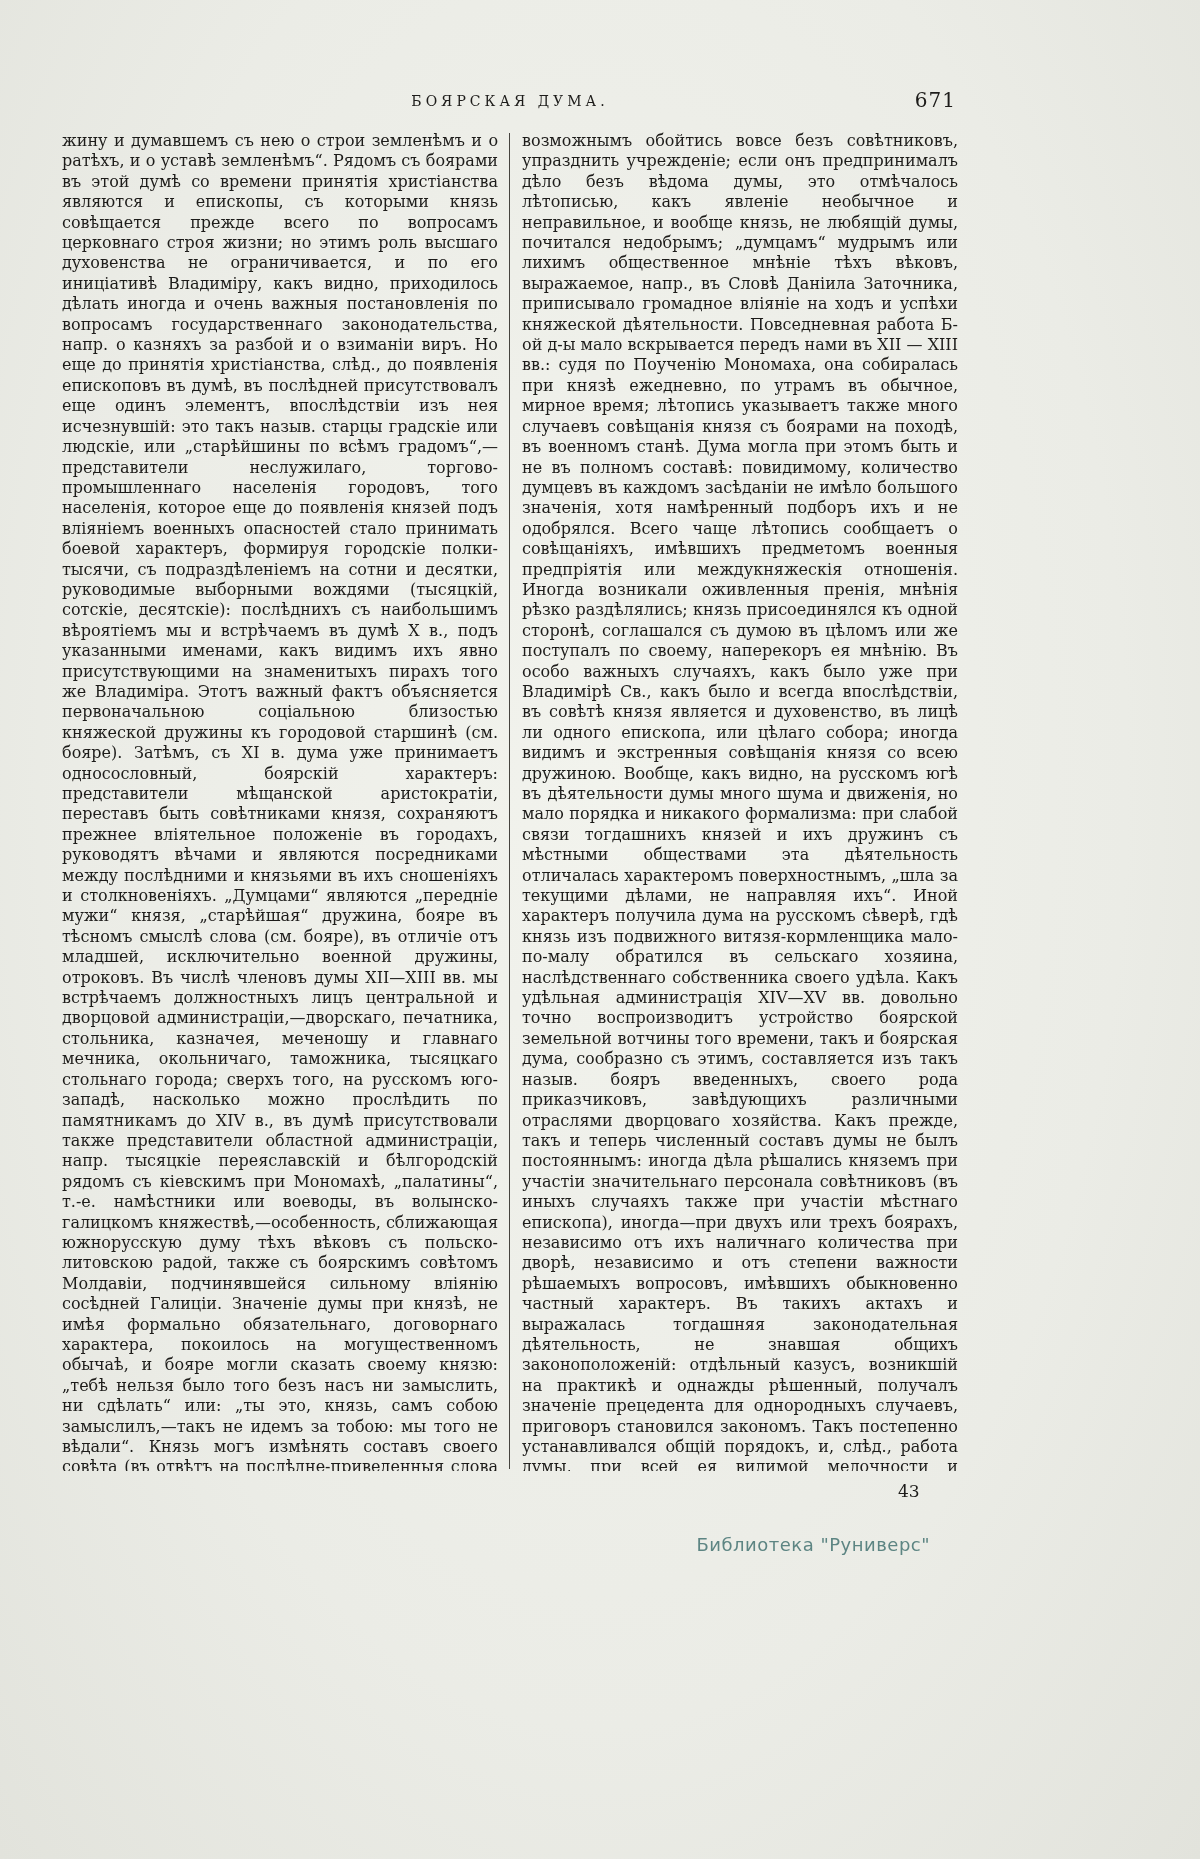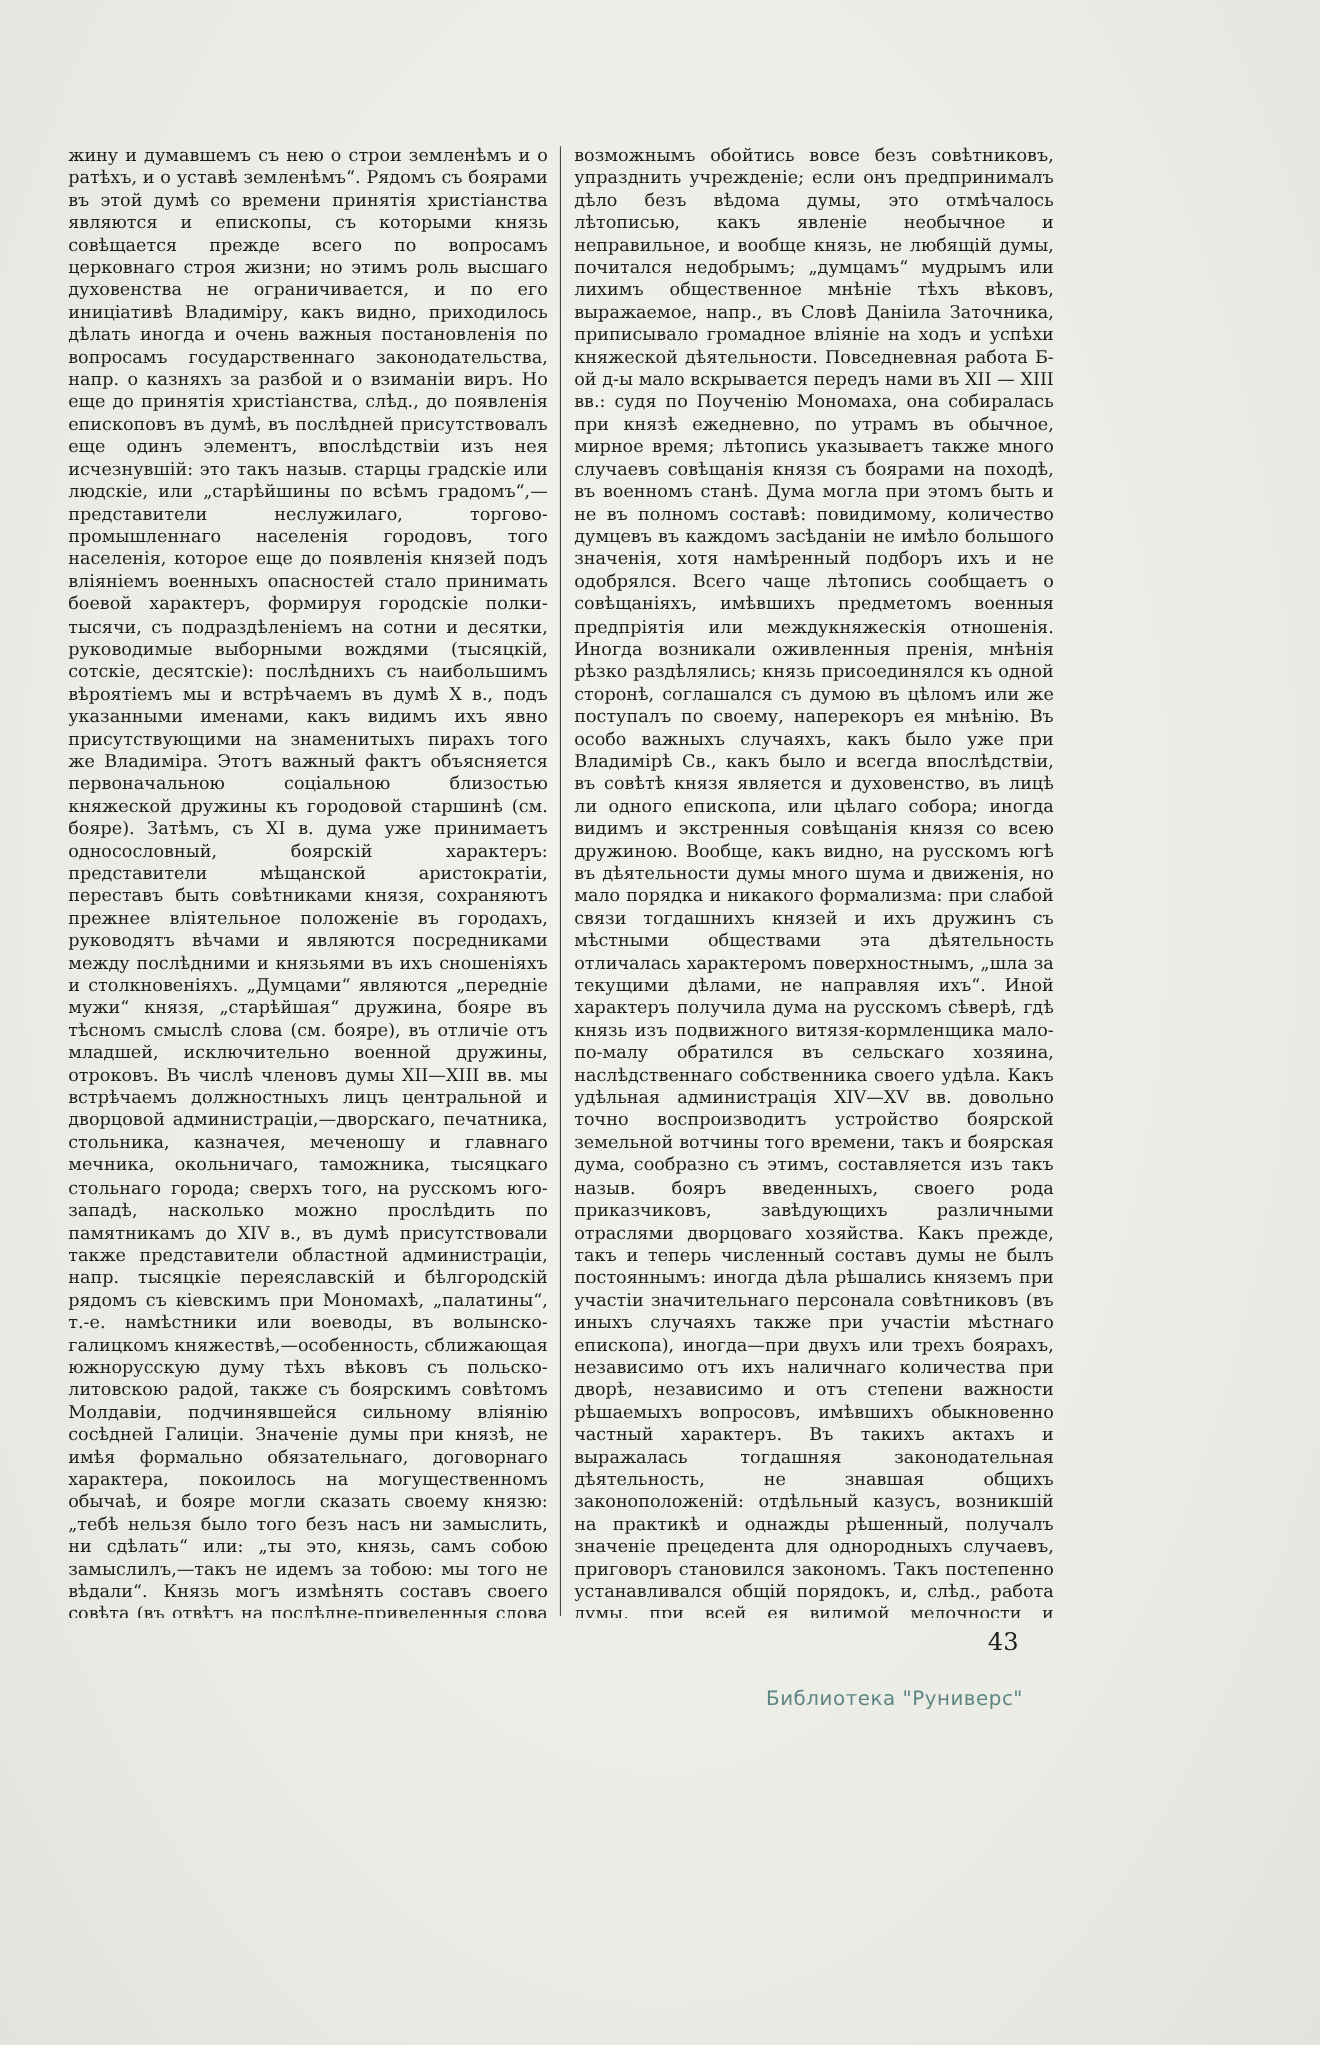--- a/index.html
+++ b/index.html
@@ -63,37 +63,41 @@
     top: 2px;
     bottom: 2px;
     width: 1px;
     background: #46443f;
   }
   .italic { }
   .sheet-number {
     position: absolute;
     top: 1481px;
     left: 898px;
-    font-size: 22px;
+    font-size: 17px;
   }
   .watermark {
     position: absolute;
     top: 1534px;
     right: 270px;
     font-size: 18px;
     letter-spacing: 0.5px;
     color: var(--watermark, #5d8583);
     font-family: "DejaVu Sans", sans-serif;
   }
 </style>
 </head>
 <body>
 
 <div class="page">
 
+  <div class="page-header">
+    <div class="header-title">БОЯРСКАЯ ДУМА.</div>
+    <div class="page-number">671</div>
+  </div>
 
   <div class="columns">
     <div class="column column-left"><span>жину и </span><span class="italic">думавшемъ</span><span> съ нею о строи земленѣмъ и о ратѣхъ, и о уставѣ земленѣмъ“. Рядомъ съ боярами въ этой думѣ со времени принятія христіанства являются и епископы, съ которыми князь совѣщается прежде всего по вопросамъ церковнаго строя жизни; но этимъ роль высшаго духовенства не ограничивается, и по его иниціативѣ Владиміру, какъ видно, приходилось дѣлать иногда и очень важныя постановленія по вопросамъ государственнаго законодательства, напр. о </span><span class="italic">казняхъ</span><span> за разбой и о взиманіи виръ. Но еще до принятія христіанства, слѣд., до появленія епископовъ въ думѣ, въ послѣдней присутствовалъ еще одинъ элементъ, впослѣдствіи изъ нея исчезнувшій: это такъ назыв. </span><span class="italic">старцы градскіе</span><span> или </span><span class="italic">людскіе</span><span>, или „старѣйшины по всѣмъ градомъ“,—представители неслужилаго, торгово-промышленнаго населенія городовъ, того населенія, которое еще до появленія князей подъ вліяніемъ военныхъ опасностей стало принимать боевой характеръ, формируя городскіе полки-тысячи, съ подраздѣленіемъ на сотни и десятки, руководимые выборными вождями (тысяцкій, сотскіе, десятскіе): послѣднихъ съ наибольшимъ вѣроятіемъ мы и встрѣчаемъ въ думѣ X в., подъ указанными именами, какъ видимъ ихъ явно присутствующими на знаменитыхъ пирахъ того же Владиміра. Этотъ важный фактъ объясняется первоначальною соціальною близостью княжеской дружины къ городовой старшинѣ (см. </span><span class="italic">бояре</span><span>). Затѣмъ, съ XI в. дума уже принимаетъ односословный, боярскій характеръ: представители мѣщанской аристократіи, переставъ быть совѣтниками князя, сохраняютъ прежнее вліятельное положеніе въ городахъ, руководятъ вѣчами и являются посредниками между послѣдними и князьями въ ихъ сношеніяхъ и столкновеніяхъ. „Думцами“ являются „передніе мужи“ князя, „старѣйшая“ дружина, бояре въ тѣсномъ смыслѣ слова (см. </span><span class="italic">бояре</span><span>), въ отличіе отъ младшей, исключительно военной дружины, отроковъ. Въ числѣ членовъ думы XII—XIII вв. мы встрѣчаемъ должностныхъ лицъ центральной и дворцовой администраціи,—дворскаго, печатника, стольника, казначея, меченошу и главнаго мечника, окольничаго, таможника, тысяцкаго стольнаго города; сверхъ того, на русскомъ юго-западѣ, насколько можно прослѣдить по памятникамъ до XIV в., въ думѣ присутствовали также представители областной администраціи, напр. тысяцкіе переяславскій и бѣлгородскій рядомъ съ кіевскимъ при Мономахѣ, „палатины“, т.-е. намѣстники или воеводы, въ волынско-галицкомъ княжествѣ,—особенность, сближающая южнорусскую думу тѣхъ вѣковъ съ польско-литовскою радой, также съ боярскимъ совѣтомъ Молдавіи, подчинявшейся сильному вліянію сосѣдней Галиціи. Значеніе думы при князѣ, не имѣя формально обязательнаго, договорнаго характера, покоилось на могущественномъ обычаѣ, и бояре могли сказать своему князю: „</span><span class="italic">тебѣ нельзя было того безъ насъ ни замыслить, ни сдѣлать</span><span>“ или: „</span><span class="italic">ты это, князь, самъ собою замыслилъ,—такъ не идемъ за тобою: мы того не вѣдали</span><span>“. Князь могъ измѣнять составъ своего совѣта (въ отвѣтъ на послѣдне-приведенныя слова князь пригрозилъ сдѣлать отроковъ своими боярами), но самъ не считалъ</span></div>
     <div class="divider"></div>
     <div class="column column-right"><span>возможнымъ обойтись вовсе безъ совѣтниковъ, упразднить учрежденіе; если онъ предпринималъ дѣло безъ вѣдома думы, это отмѣчалось лѣтописью, какъ явленіе необычное и неправильное, и вообще князь, не любящій думы, почитался недобрымъ; „думцамъ“ мудрымъ или лихимъ общественное мнѣніе тѣхъ вѣковъ, выражаемое, напр., въ Словѣ Даніила Заточника, приписывало громадное вліяніе на ходъ и успѣхи княжеской дѣятельности. Повседневная работа Б-ой д-ы мало вскрывается передъ нами въ XII — XIII вв.: судя по Поученію Мономаха, она собиралась при князѣ ежедневно, по утрамъ въ обычное, мирное время; лѣтопись указываетъ также много случаевъ совѣщанія князя съ боярами на походѣ, въ военномъ станѣ. Дума могла при этомъ быть и не въ полномъ составѣ: повидимому, количество думцевъ въ каждомъ засѣданіи не имѣло большого значенія, хотя намѣренный подборъ ихъ и не одобрялся. Всего чаще лѣтопись сообщаетъ о совѣщаніяхъ, имѣвшихъ предметомъ военныя предпріятія или междукняжескія отношенія. Иногда возникали оживленныя пренія, мнѣнія рѣзко раздѣлялись; князь присоединялся къ одной сторонѣ, соглашался съ думою въ цѣломъ или же поступалъ по своему, наперекоръ ея мнѣнію. Въ особо важныхъ случаяхъ, какъ было уже при Владимірѣ Св., какъ было и всегда впослѣдствіи, въ совѣтѣ князя является и духовенство, въ лицѣ ли одного епископа, или цѣлаго собора; иногда видимъ и экстренныя совѣщанія князя </span><span class="italic">со всею</span><span> дружиною. Вообще, какъ видно, на русскомъ югѣ въ дѣятельности думы много шума и движенія, но мало порядка и никакого формализма: при слабой связи тогдашнихъ князей и ихъ дружинъ съ мѣстными обществами эта дѣятельность отличалась характеромъ поверхностнымъ, „шла за текущими дѣлами, не направляя ихъ“. Иной характеръ получила дума на русскомъ сѣверѣ, гдѣ князь изъ подвижного витязя-кормленщика мало-по-малу обратился въ сельскаго хозяина, наслѣдственнаго собственника своего удѣла. Какъ удѣльная администрація XIV—XV вв. довольно точно воспроизводитъ устройство боярской земельной вотчины того времени, такъ и боярская дума, сообразно съ этимъ, составляется изъ такъ назыв. </span><span class="italic">бояръ введенныхъ</span><span>, своего рода приказчиковъ, завѣдующихъ различными отраслями дворцоваго хозяйства. Какъ прежде, такъ и теперь численный составъ думы не былъ постояннымъ: иногда дѣла рѣшались княземъ при участіи значительнаго персонала совѣтниковъ (въ иныхъ случаяхъ также при участіи мѣстнаго епископа), иногда—при двухъ или трехъ боярахъ, независимо отъ ихъ наличнаго количества при дворѣ, независимо и отъ степени важности рѣшаемыхъ вопросовъ, имѣвшихъ обыкновенно частный характеръ. Въ такихъ актахъ и выражалась тогдашняя законодательная дѣятельность, не знавшая общихъ законоположеній: отдѣльный казусъ, возникшій на практикѣ и однажды рѣшенный, получалъ значеніе прецедента для однородныхъ случаевъ, приговоръ становился закономъ. Такъ постепенно устанавливался общій порядокъ, и, слѣд., работа думы, при всей ея видимой мелочности и случайности, имѣла важное, учредительное значеніе. Та-</span></div>
   </div>
 
   <div class="sheet-number">43</div>
 
   <div class="watermark">Библиотека "Руниверс"</div>

